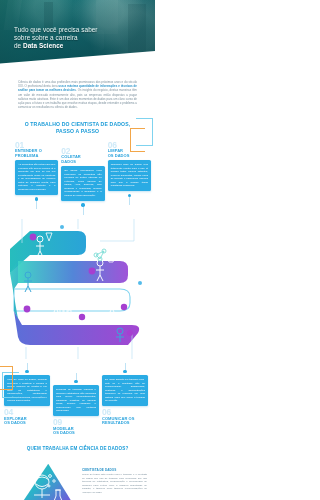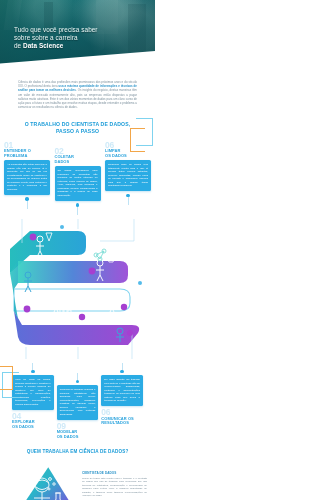--- a/index.html
+++ b/index.html
@@ -59,21 +59,21 @@
   }
   .sec-title-2{
     margin:10px 10px 0 10px;text-align:center;color:#1b9cd8;
     font-size:4.6px;line-height:6px;font-weight:700;letter-spacing:.14px;
     text-transform:uppercase;
   }
 
   
   .steps-top{
     position:relative;display:flex;justify-content:space-between;
-    padding:6px 4px 0 4px;gap:3px;
+    padding:6px 4px 0 15px;gap:3px;
   }
   .step{width:46px;position:relative;}
   .step-num{
     font-size:8.5px;font-weight:700;line-height:8px;color:#cfeaf8;letter-spacing:-.2px;
   }
   .step-label{
     font-size:4px;line-height:4.6px;font-weight:700;color:#2aa3dd;
     text-transform:uppercase;letter-spacing:.06px;margin-top:.5px;
   }
   .step-card{
@@ -90,21 +90,21 @@
   .step.mid{margin-top:6px;}
   .step.mid .step-card{background:#2aabe4;}
 
   
   .illus{position:relative;height:150px;margin-top:-2px;}
   .illus svg{position:absolute;inset:0;width:100%;height:100%;}
 
   
   .steps-bot{
     position:relative;display:flex;justify-content:flex-start;
-    padding:0 12px;gap:3px;
+    padding:0 4px;gap:3px;
   }
   .stepb{width:46px;position:relative;text-align:left;}
   .stepb .step-card{margin-top:0;}
   .stepb .step-num{margin-top:2px;}
   .stepb.mid{margin-top:10px;}
   .stepb .cap-dot{
     width:3.4px;height:3.4px;border-radius:50%;background:#2aabe4;margin:0 auto 2px auto;
   }
   .stepb .cap-stem{width:.8px;background:#bfe3f5;height:7px;margin:0 auto;}
 

